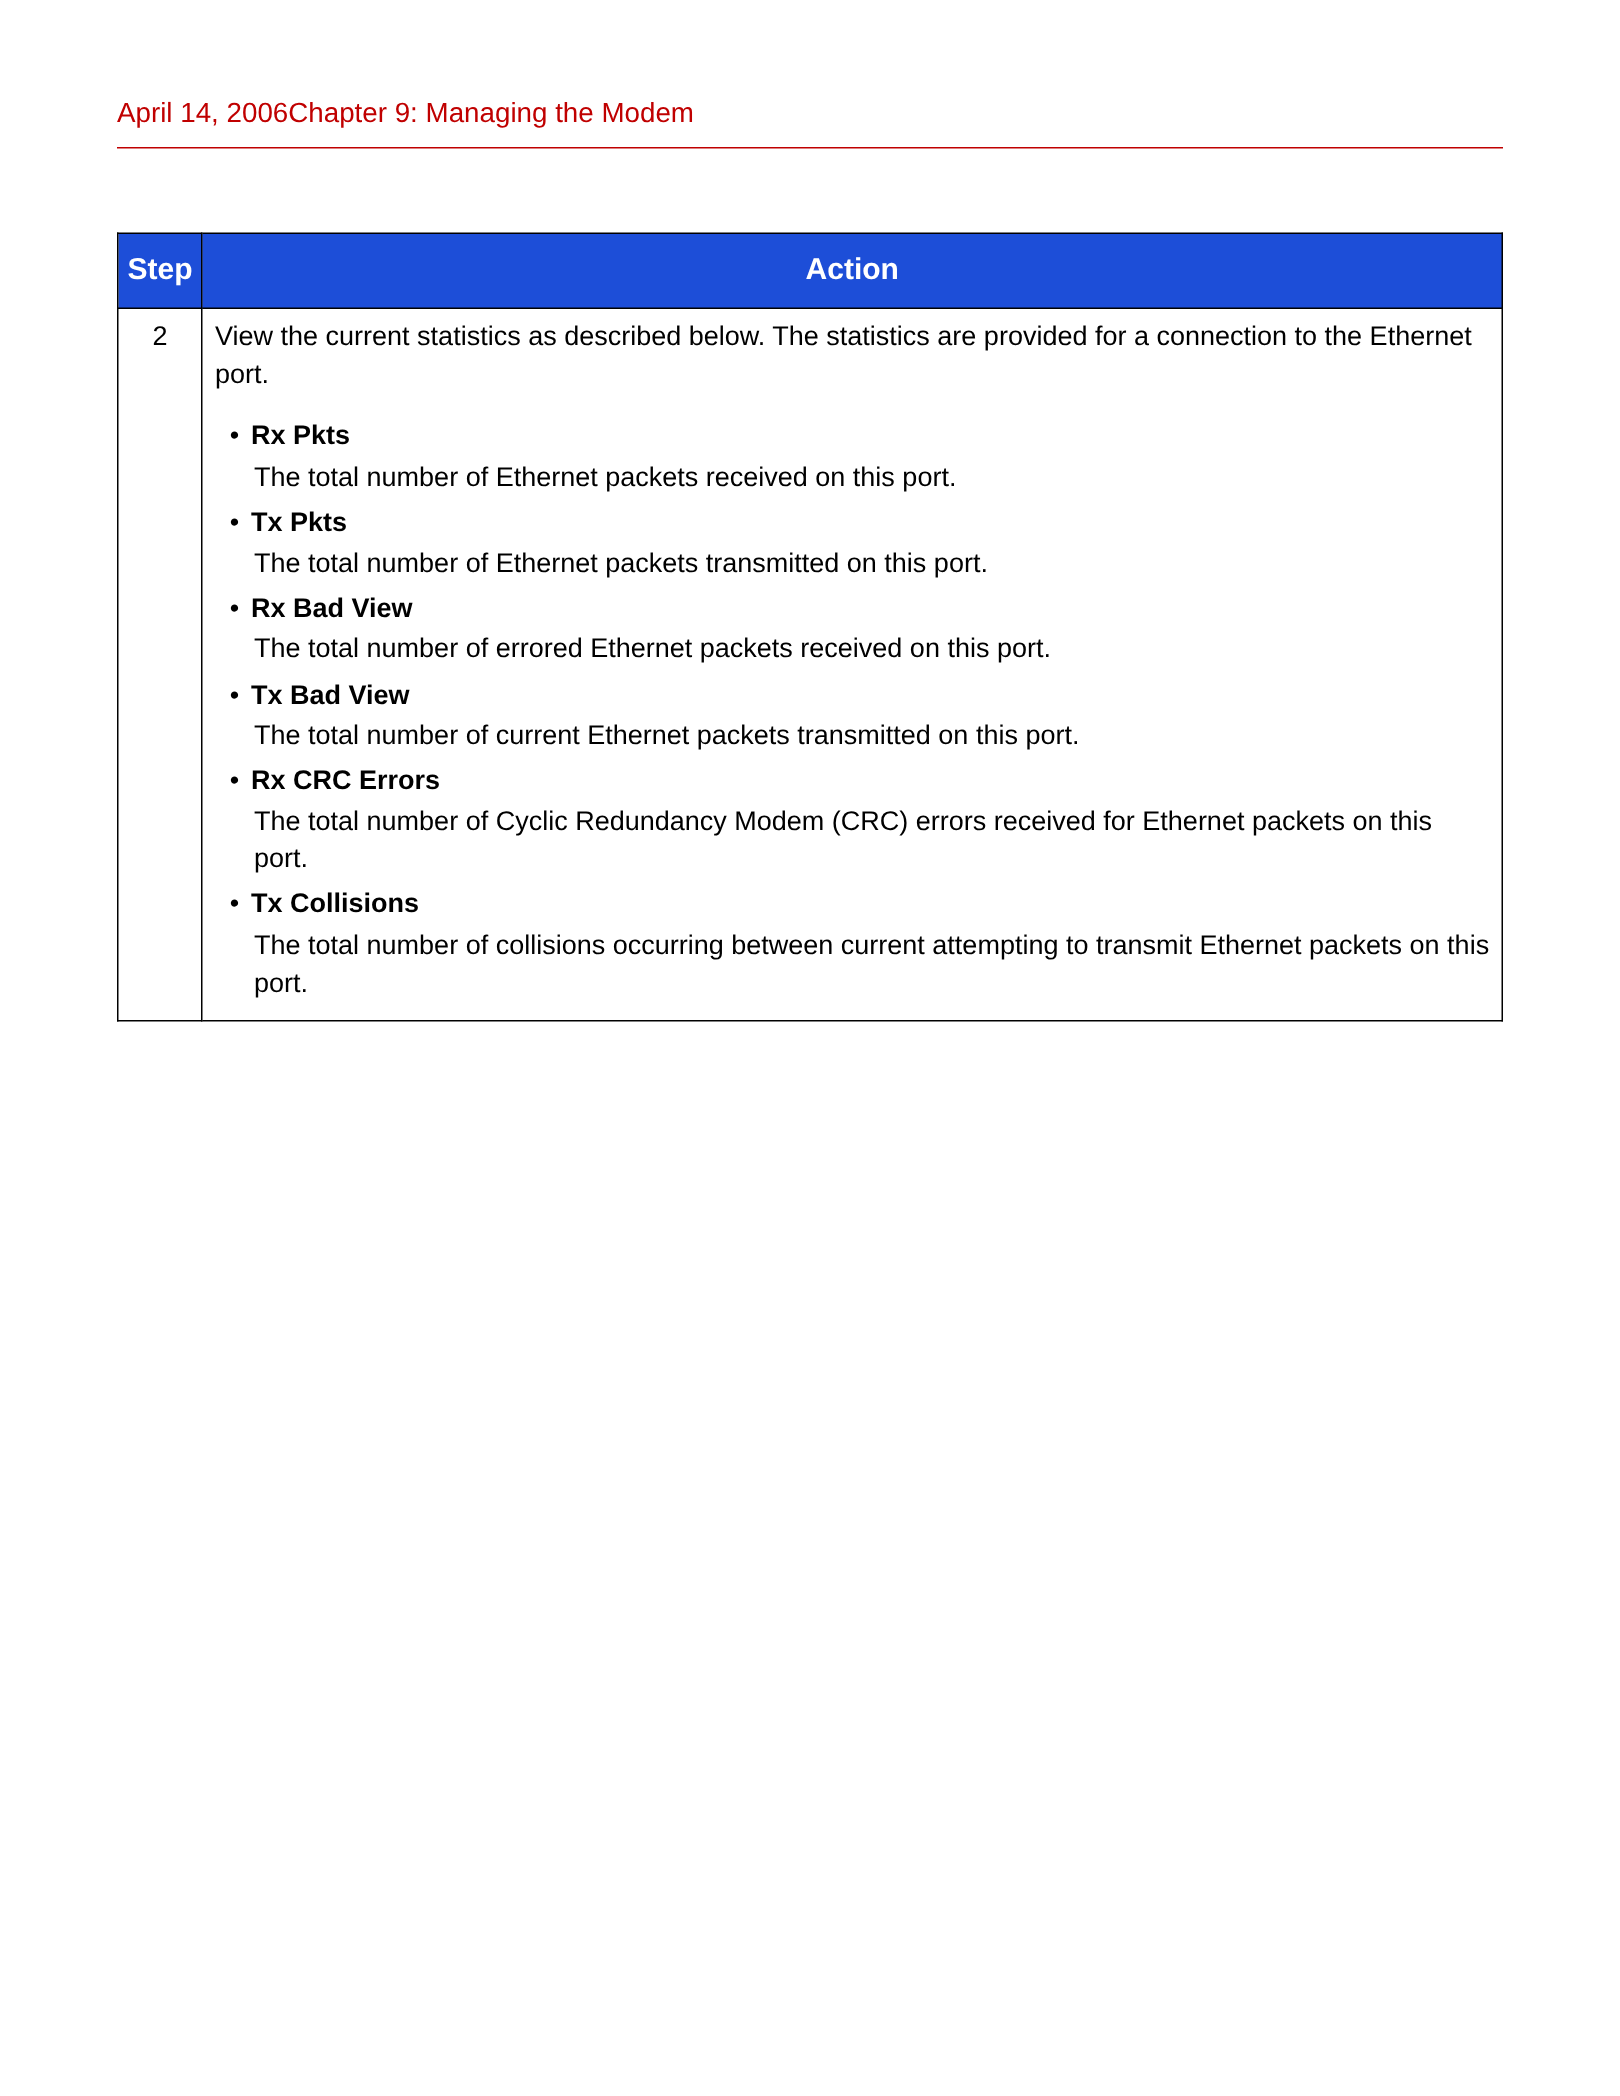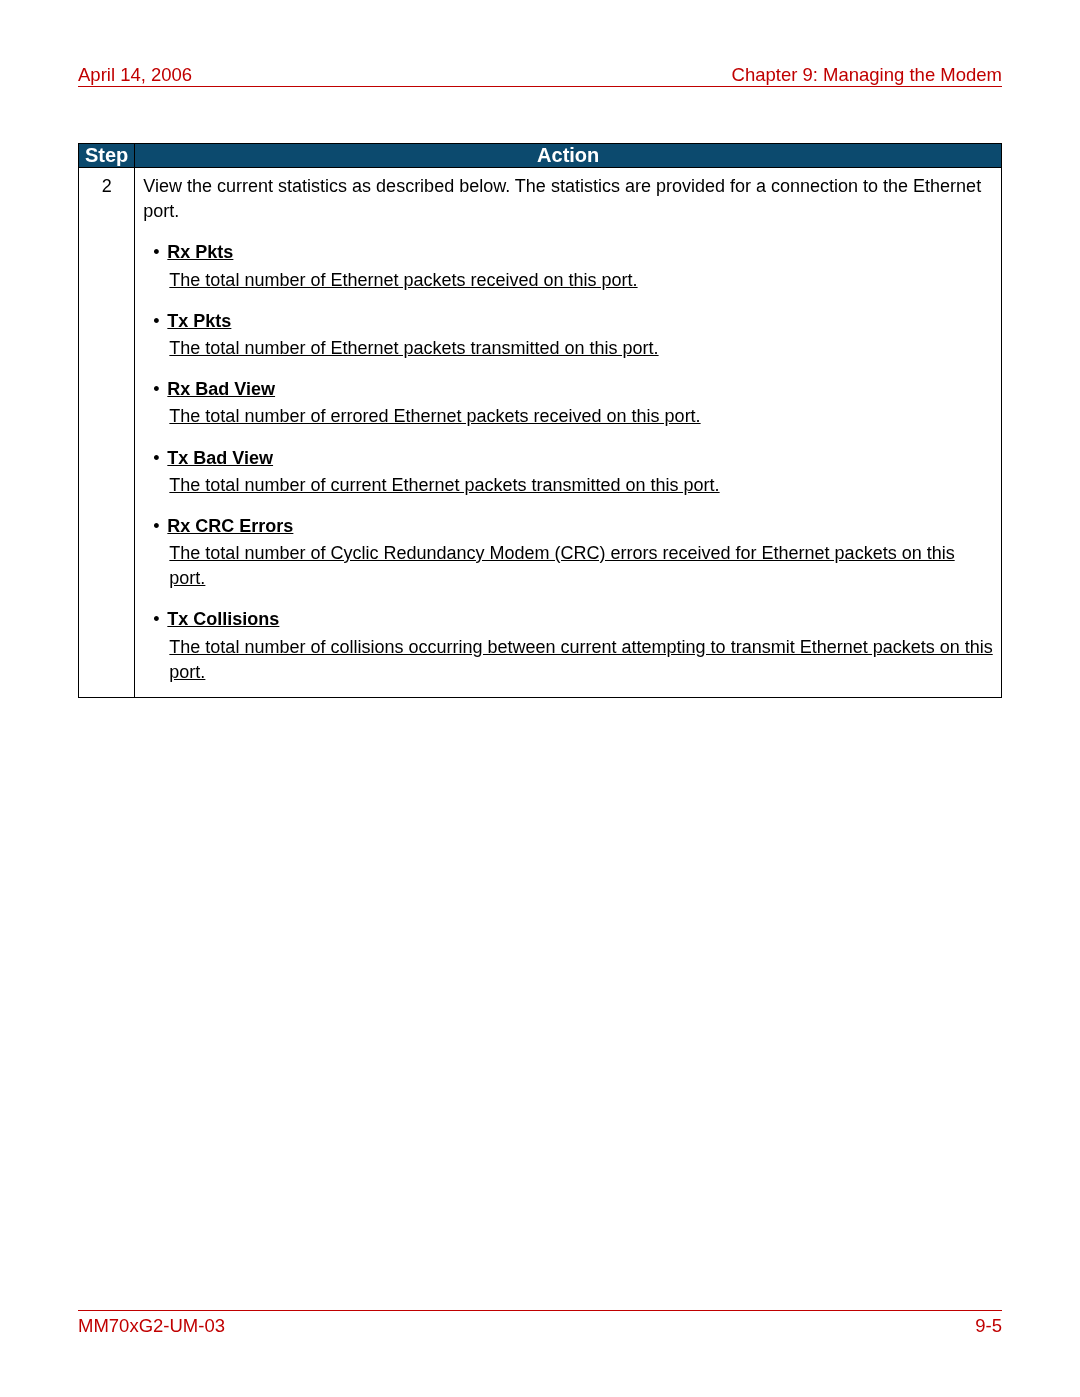--- a/index.html
+++ b/index.html
@@ -11,59 +11,57 @@
     position: relative;
   }
   .page {
     padding: 64px 78px 60px 78px;
     width: 100%;
     height: 100%;
     position: relative;
   }
   .header {
     display: flex;
-    justify-content: space-between;
     align-items: baseline;
     color: #c00000;
     font-size: 18.5px;
-    padding-bottom: 0;
+    padding-bottom: 12px;
     border-bottom: 1.5px solid #c00000;
     margin-bottom: 56px;
   }
   table.modem {
     width: 100%;
     border-collapse: collapse;
     font-size: 18px;
   }
   table.modem th {
-    background: #0c4a6e;
+    background: #1d4ed8;
     color: #fff;
     font-weight: bold;
     font-size: 20px;
     text-align: center;
     border: 1px solid #000;
-    padding: 0 6px;
+    padding: 13px 6px;
   }
   table.modem th.step-col { width: 52px; }
   table.modem td {
     border: 1px solid #000;
     padding: 6px 8px 8px 8px;
     vertical-align: top;
     line-height: 1.4;
   }
   table.modem td.step-cell {
     text-align: center;
     font-size: 18px;
   }
   .action-cell .intro {
     margin-bottom: 16px;
   }
   .stat-item {
-    margin-top: 16px;
-    text-decoration: underline;
+    margin-top: 5px;
   }
   .stat-label {
     font-weight: bold;
     display: block;
     margin-bottom: 2px;
   }
   .stat-label::before {
     content: "•";
     font-weight: normal;
     display: inline-block;
@@ -134,18 +132,14 @@
           </div>
           <div class="stat-item">
             <span class="stat-label">Tx Collisions</span>
             <span class="stat-desc">The total number of collisions occurring between current attempting to transmit Ethernet packets on this port.</span>
           </div>
         </td>
       </tr>
     </tbody>
   </table>
 
-  <div class="footer">
-    <span>MM70xG2-UM-03</span>
-    <span>9-5</span>
-  </div>
 
 </div>
 
 </body></html>

